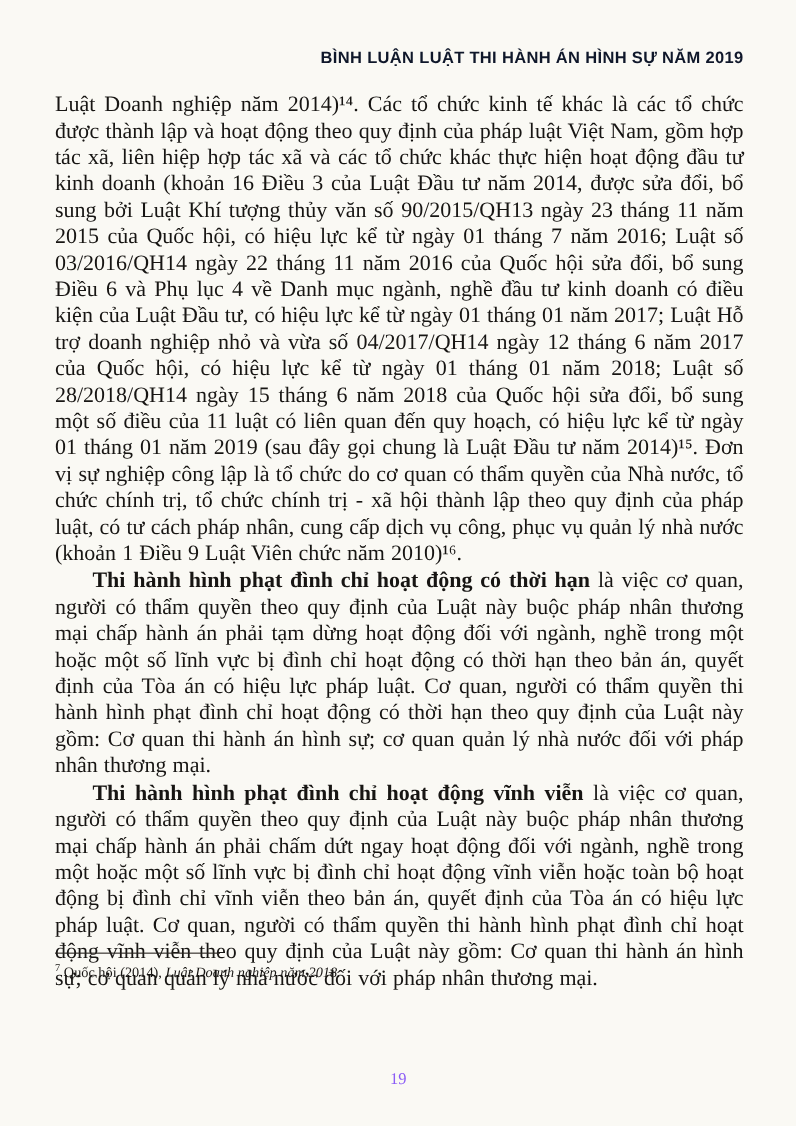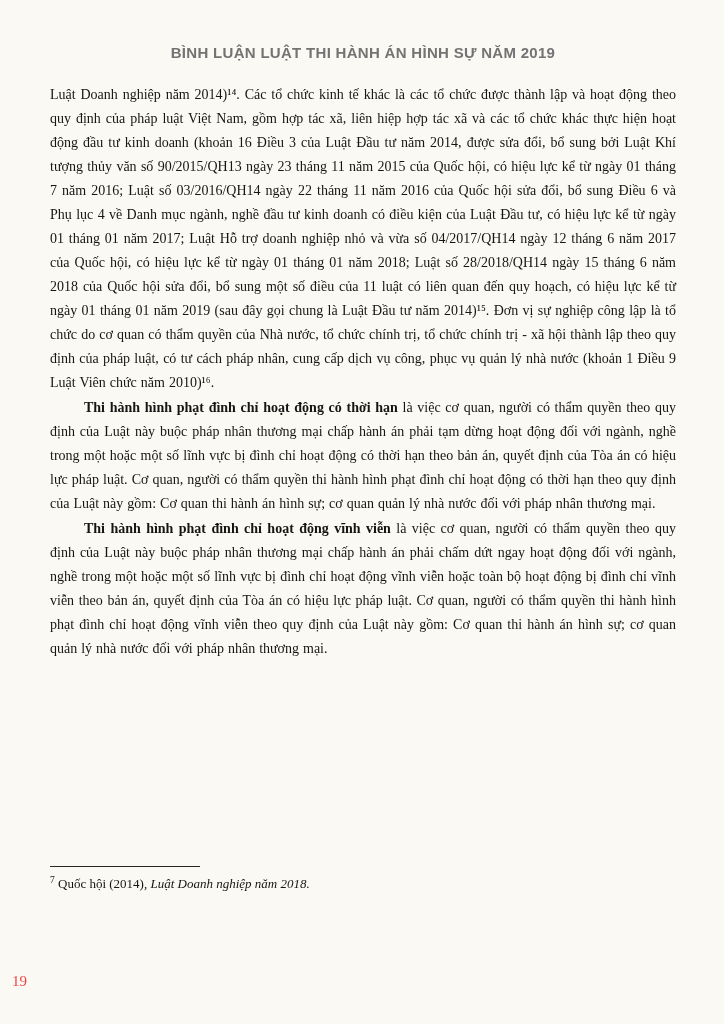--- a/index.html
+++ b/index.html
@@ -18,30 +18,30 @@
     color: #171513;
     overflow: hidden;
   }
   .content {
     position: absolute;
     left: 50px;
     right: 48px;
     top: 44px;
   }
   .header-title {
-    text-align: center;
+    text-align: right;
     font-family: "Liberation Sans", "DejaVu Sans", sans-serif;
     font-weight: bold;
     font-size: 15px;
     letter-spacing: 0.3px;
     margin-bottom: 22px;
-    color: #737373;
+    color: #0f172a;
   }
   .para {
-    font-size: 14px;
+    font-size: 20px;
     line-height: 24px;
     text-align: justify;
     margin: 0 0 1px 0;
     word-spacing: 0.5px;
   }
   .para.indent {
     text-indent: 34px;
   }
   .bold {
     font-weight: bold;
@@ -63,25 +63,26 @@
     line-height: 19.5px;
     margin: 0;
     text-align: justify;
   }
   .fn sup {
     font-size: 9.5px;
     line-height: 0;
   }
   .page-number {
     position: absolute;
-    left: 12px;
+    left: 0;
     right: 0;
     bottom: 34px;
+    text-align: center;
     font-size: 15px;
-    color: #ef4444;
+    color: #8b5cf6;
   }
 </style>
 </head>
 <body>
 
 <div class="page">
 
   <div class="content">
     <div class="header-title">BÌNH LUẬN LUẬT THI HÀNH ÁN HÌNH SỰ NĂM 2019</div>
 

